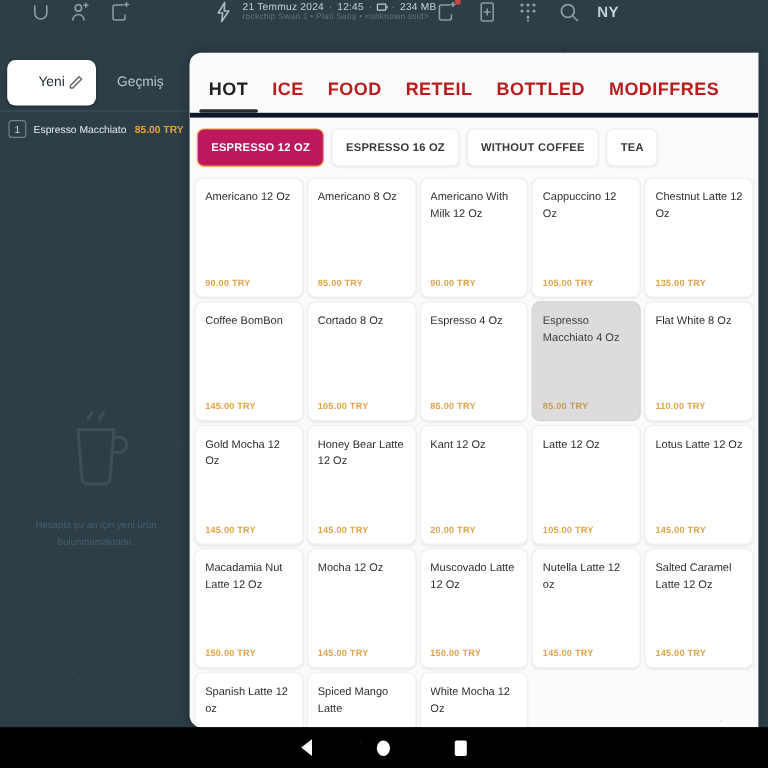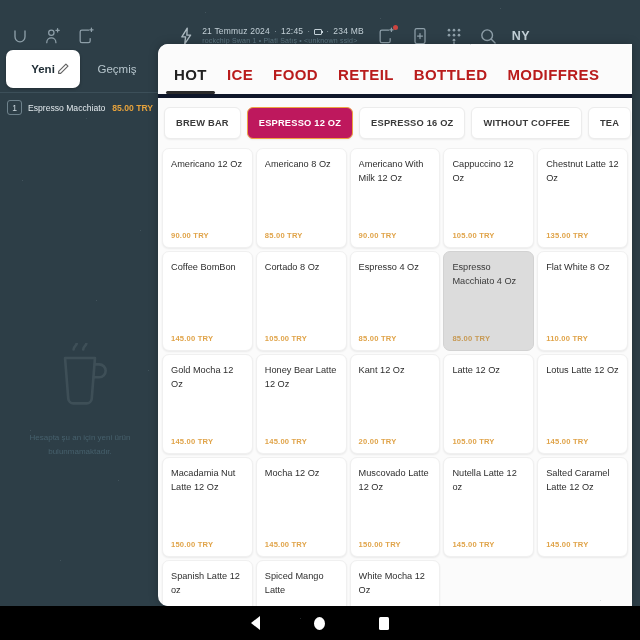--- a/index.html
+++ b/index.html
@@ -13,22 +13,22 @@
     position: relative;
     width: 640px; height: 640px;
     background: #2d3e47;
     overflow: hidden;
   }
 
   
   .topbar {
     position: absolute; top: 0; left: 0;
     width: 540px; height: 46px;
-    display: flex; align-items: flex-end;
-    padding: 0 10px;
+    display: flex; align-items: flex-start;
+    padding: 0 24px;
     color: #9fb0ba;
   }
   .topbar-left { display: flex; align-items: center; gap: 13px; }
   .topbar-right { display: flex; align-items: center; gap: 14px; margin-left: auto; }
   .topbar-center {
     position: absolute; left: 0; right: 0;
     display: flex; align-items: center; justify-content: center;
     gap: 6px;
     pointer-events: none;
   }
@@ -52,21 +52,21 @@
     position: absolute; left: 0; top: 46px;
     width: 160px; height: 560px;
   }
   .order-tabs { display: flex; height: 44px; padding: 4px 6px 0 6px; gap: 0; }
   .order-tab {
     flex: 1; display: flex; align-items: center; justify-content: center;
     font-size: 11.5px; color: #b7c6cd; height: 38px;
     position: relative;
   }
   .order-tab.active {
-    background: #ffffff; color: #1d2b33; font-weight: 700;
+    background: #ffffff; color: #1d2b33; font-weight: 400;
     border-radius: 7px;
     box-shadow: 0 1px 3px rgba(0,0,0,.3);
   }
   .tab-edit-ico {
     position: absolute; right: 10px; top: 50%; transform: translateY(-50%);
     width: 14px; height: 14px; opacity: .8;
   }
   .tab-edit-ico svg { width:100%; height:100%; display:block; }
   .order-divider { height: 1px; background: #3c4f59; margin: 2px 0 0 0; }
 
@@ -313,21 +313,20 @@
     <div class="cat-tabs" id="cat-tabs">
         <div class="cat-tab active">HOT</div>
         <div class="cat-tab">ICE</div>
         <div class="cat-tab">FOOD</div>
         <div class="cat-tab">RETEIL</div>
         <div class="cat-tab">BOTTLED</div>
         <div class="cat-tab">MODIFFRES</div>
       </div>
 
     <div class="chip-row" id="chip-row">
-        <div class="chip">BREW BAR</div>
         <div class="chip active">ESPRESSO 12 OZ</div>
         <div class="chip">ESPRESSO 16 OZ</div>
         <div class="chip">WITHOUT COFFEE</div>
         <div class="chip">TEA</div>
       </div>
 
     <div class="grid-wrap">
       <div class="grid" id="product-grid">
           <div class="card">
             <div class="card-name">Americano 12 Oz</div>

